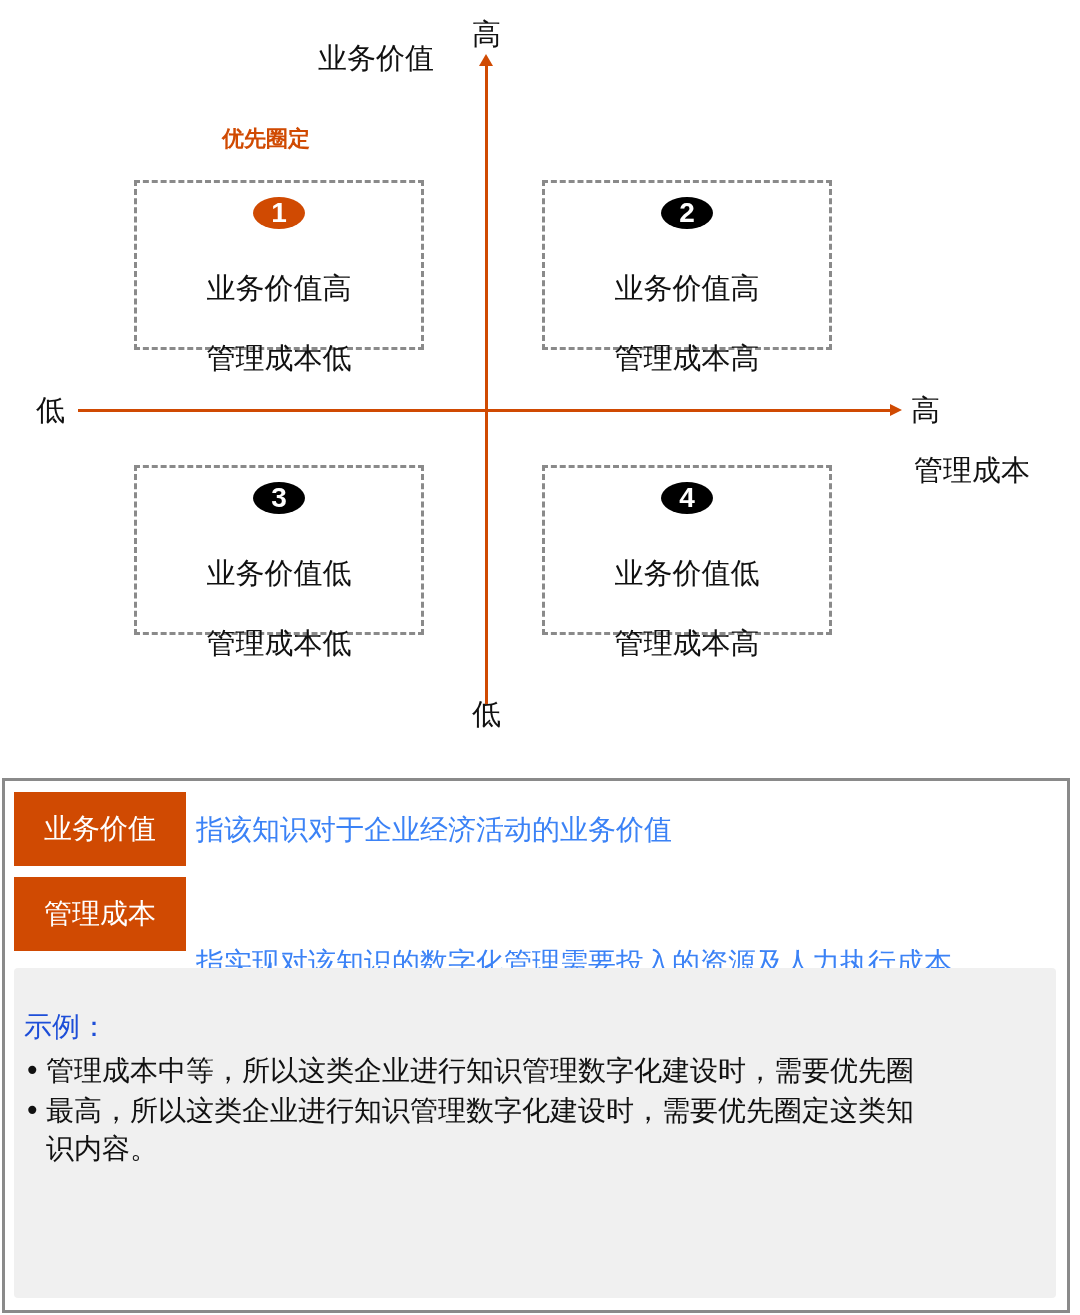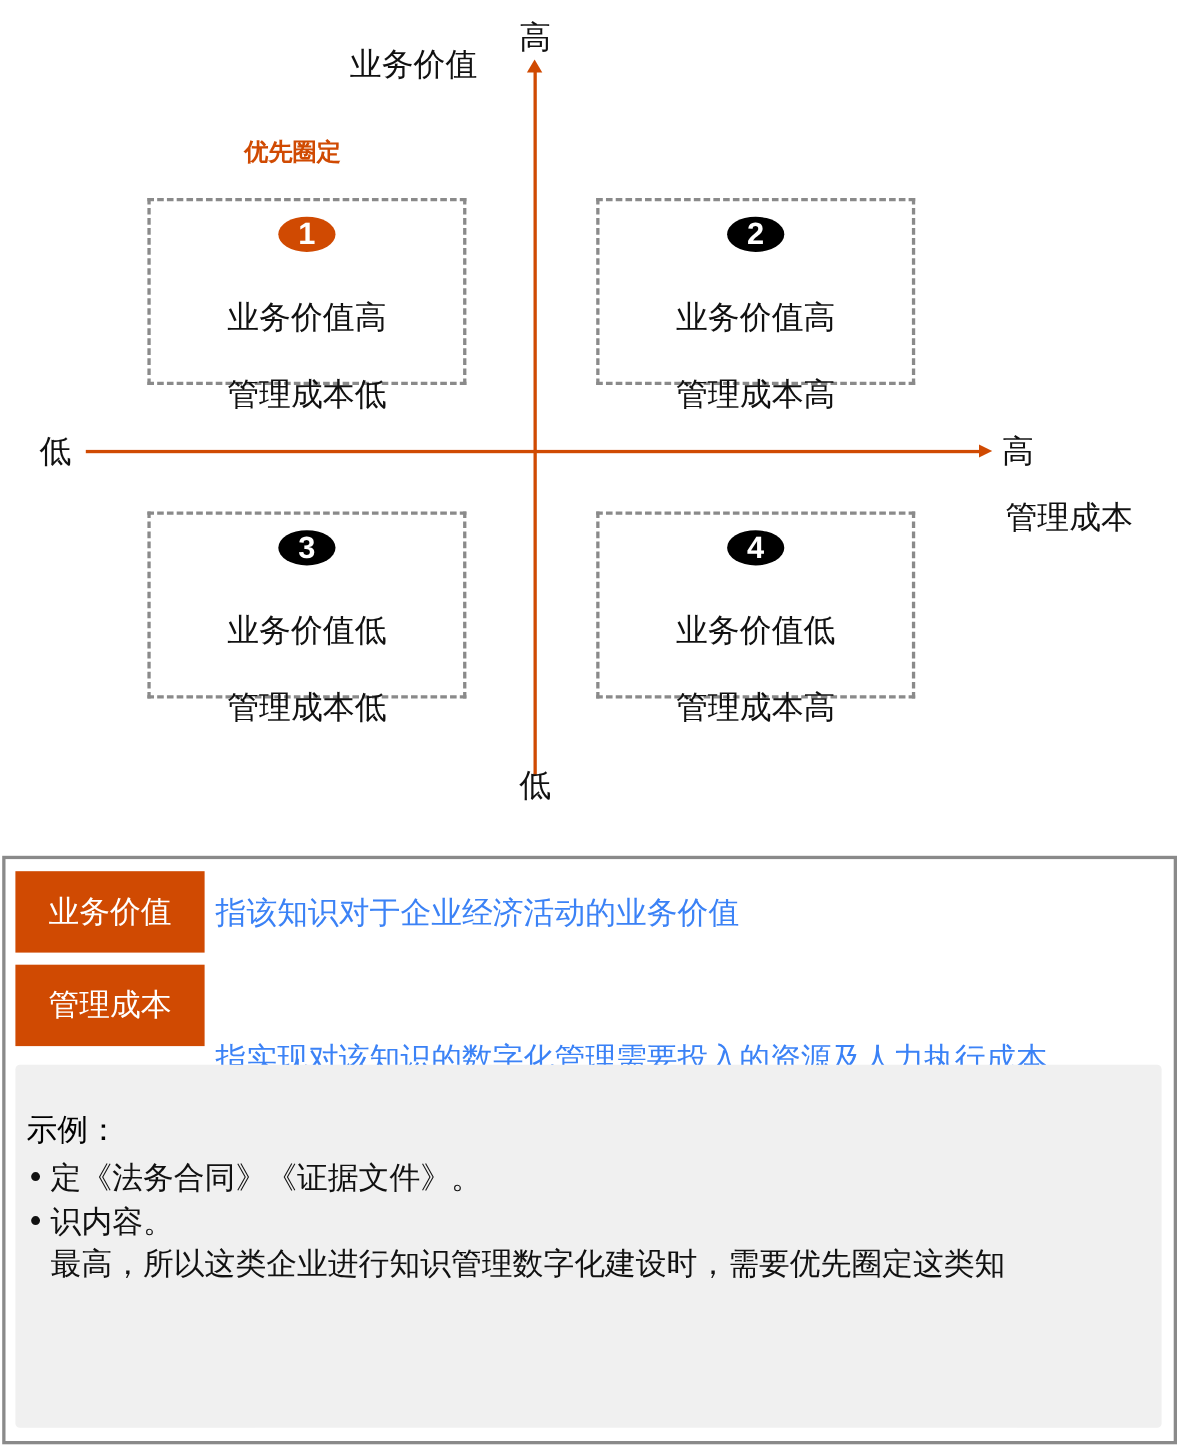--- a/index.html
+++ b/index.html
@@ -25,21 +25,21 @@
   .badge.black { background: #000; }
   .quad-line { font-size: 29px; line-height: 38px; color: #111; margin-top: 32px; }
   .quad-lines { margin-top: 8px; text-align: center; }
   .legend-box { left: 2px; top: 778px; width: 1068px; height: 535px; box-sizing: border-box;
                 border: 3px solid #8a8a8a; background: #fff; }
   .term-tag { width: 172px; height: 74px; background: #d04a02; color: #fff;
               font-size: 28px; display: flex; align-items: center; justify-content: center; }
   .term-desc { font-size: 28px; color: #3b82f6; white-space: nowrap; line-height: 1; }
   .example-box { left: 14px; top: 968px; width: 1042px; height: 330px; background: #f0f0f0;
                  border-radius: 4px; }
-  .example-title { font-size: 28px; color: #000000; }
+  .example-title { font-size: 28px; color: #1d4ed8; }
   .bullet-item { position: relative; padding-left: 32px; font-size: 28px; line-height: 38px; color: #111; }
   .bullet-dot { position: absolute; left: 10px; top: 0; }
 </style>
 </head>
 <body>
 
 <div class="abs axis-label" style="left:472px; top:20px;">高</div>
 <div class="abs axis-label" style="left:318px; top:44px;">业务价值</div>
 <div class="abs priority" style="left:222px; top:128px;">优先圈定</div>
 
@@ -103,21 +103,21 @@
 <div class="abs term-tag" style="left:14px; top:877px;">
   <span>管理成本</span>
 </div>
 <div class="abs term-desc" style="left:196px; top:901px;margin-top:48px;">指实现对该知识的数字化管理需要投入的资源及人力执行成本</div>
 
 <div class="abs example-box">
   <div class="abs example-title" style="left:10px; top:40px;">示例：</div>
   <div class="abs" style="left:0; top:84px; width:1030px;">
     <div class="bullet-item">
       <span class="bullet-dot">•</span>
-      <div>定《法务合同》《证据文件》。</div>
+      <div>管理成本中等，所以这类企业进行知识管理数字化建设时，需要优先圈</div>
     </div>
     <div class="bullet-item" style="margin-top:2px;">
       <span class="bullet-dot">•</span>
+      <div>最高，所以这类企业进行知识管理数字化建设时，需要优先圈定这类知</div>
       <div>识内容。</div>
-      <div>最高，所以这类企业进行知识管理数字化建设时，需要优先圈定这类知</div>
     </div>
   </div>
 </div>
 
 </body></html>

